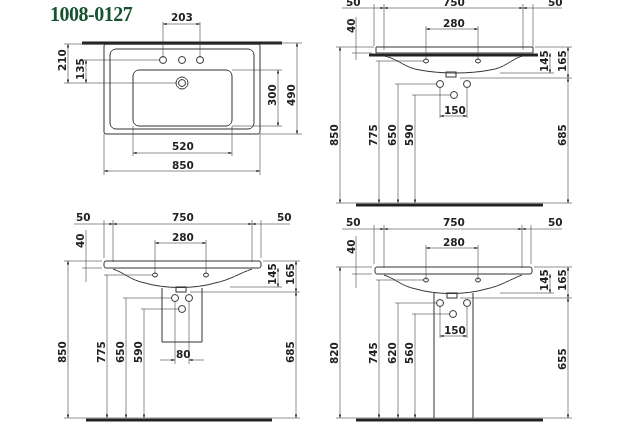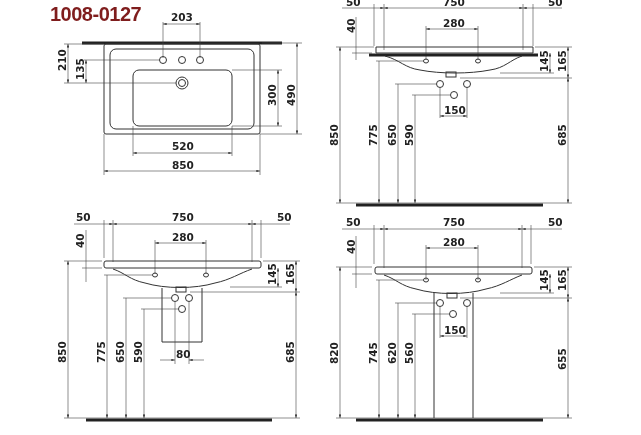--- a/index.html
+++ b/index.html
@@ -1,18 +1,18 @@
 <!DOCTYPE html>
 <html><head>
 <meta charset="utf-8">
 <style>
   html,body{margin:0;padding:0;background:#ffffff;}
   body{width:641px;height:435px;position:relative;overflow:hidden;font-family:"DejaVu Sans","Liberation Sans",sans-serif;}
   #drawing{position:absolute;left:0;top:0;width:641px;height:435px;}
-  .title{position:absolute;left:50px;top:3px;font-size:20px;font-weight:bold;color:#7f1d1d;letter-spacing:-0.5px;font-family:Liberation Sans, sans-serif;}
+  .title{position:absolute;left:50px;top:3px;font-size:20px;font-weight:bold;color:#14532d;letter-spacing:-0.5px;font-family:Liberation Serif, serif;}
   svg text{font-family:"DejaVu Sans","Liberation Sans",sans-serif;font-size:10.5px;font-weight:bold;fill:#222;}
   .ln{stroke:#333;stroke-width:1;fill:none;}
   .thin{stroke:#444;stroke-width:0.6;fill:none;}
   .thick{stroke:#222;stroke-width:3;fill:none;}
 </style>
 </head>
 <body>
 
 <div class="title">1008-0127</div>
 

